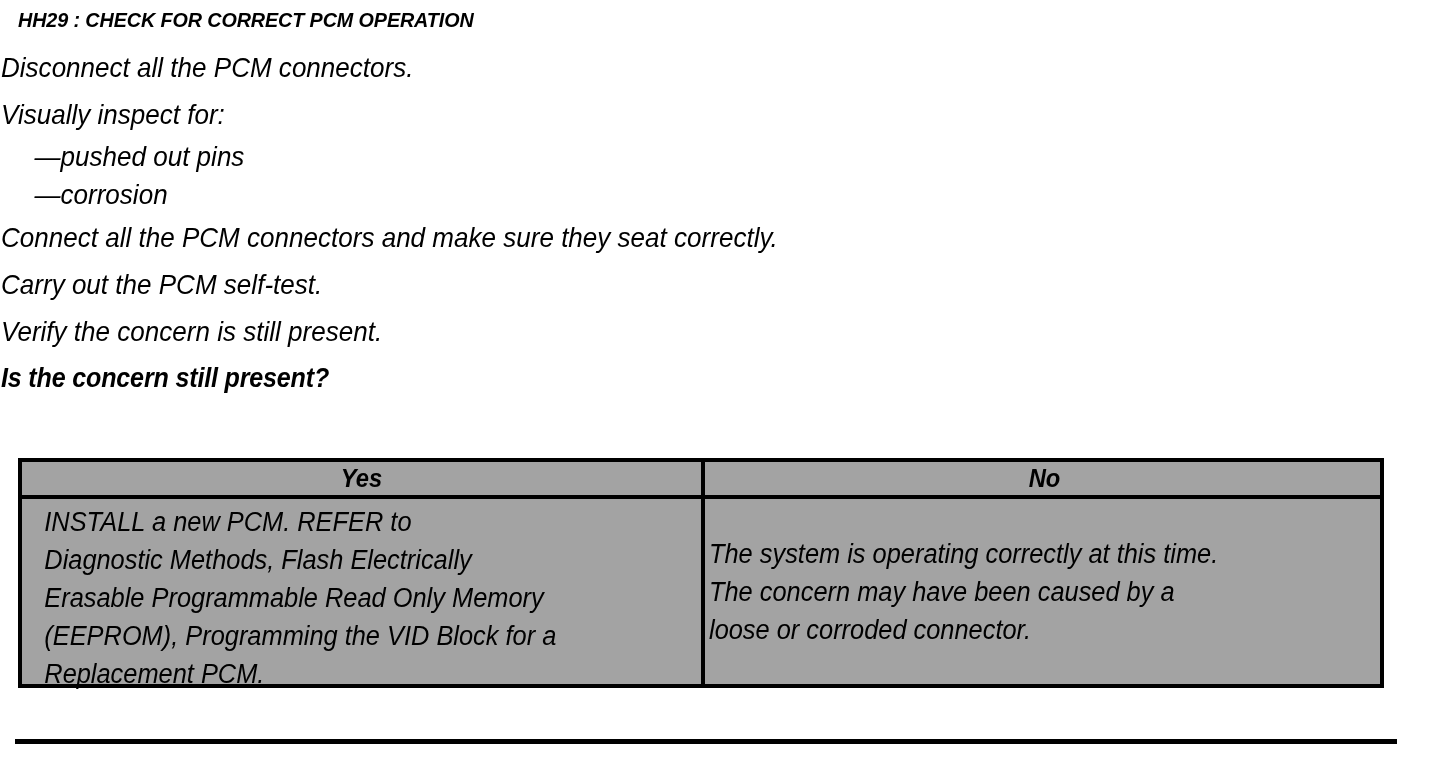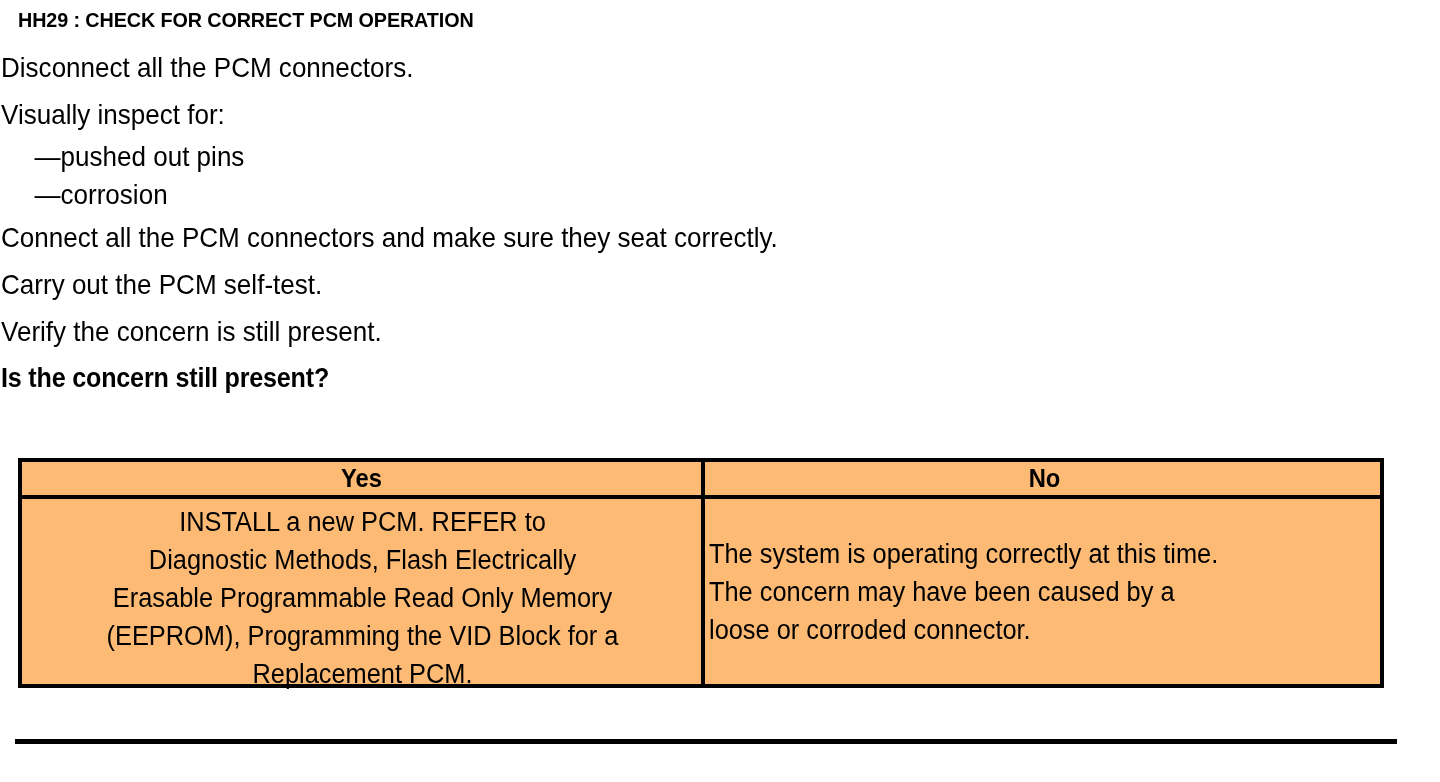--- a/index.html
+++ b/index.html
@@ -16,20 +16,21 @@
     font-family: "Liberation Sans", "DejaVu Sans", sans-serif;
     color: #000000;
     -webkit-font-smoothing: none;
   }
 
   .page {
     position: absolute;
     left: 0; top: 0;
     width: 1440px;
     height: 782px;
+    font-style: italic;
   }
 
   
   .step-title {
     position: absolute;
     left: 18px;
     top: 6px;
     font-size: 21px;
     font-weight: bold;
     letter-spacing: -0.1px;
@@ -67,21 +68,21 @@
 
   
   .decision-table {
     position: absolute;
     left: 18px;
     top: 458px;
     width: 1366px;
     height: 230px;
     border: 4px solid #000;
     box-sizing: border-box;
-    background: #fdba74;
+    background: #a3a3a3;
   }
   .table-header-row {
     position: absolute;
     left: 0; top: 0;
     width: 100%;
     height: 37px;
     border-bottom: 4px solid #000;
     box-sizing: border-box;
   }
   .th {
@@ -109,21 +110,20 @@
   .td {
     position: absolute;
     box-sizing: border-box;
   }
   .td-yes {
     left: 0;
     top: 37px;
     width: 679px;
     height: 185px;
     padding: 4px 0 0 2px;
-    text-align: center;
   }
   .td-no {
     left: 683px;
     top: 37px;
     width: 679px;
     height: 185px;
     padding: 0 4px 0 4px;
     display: flex;
     align-items: center;
     text-align: left;

